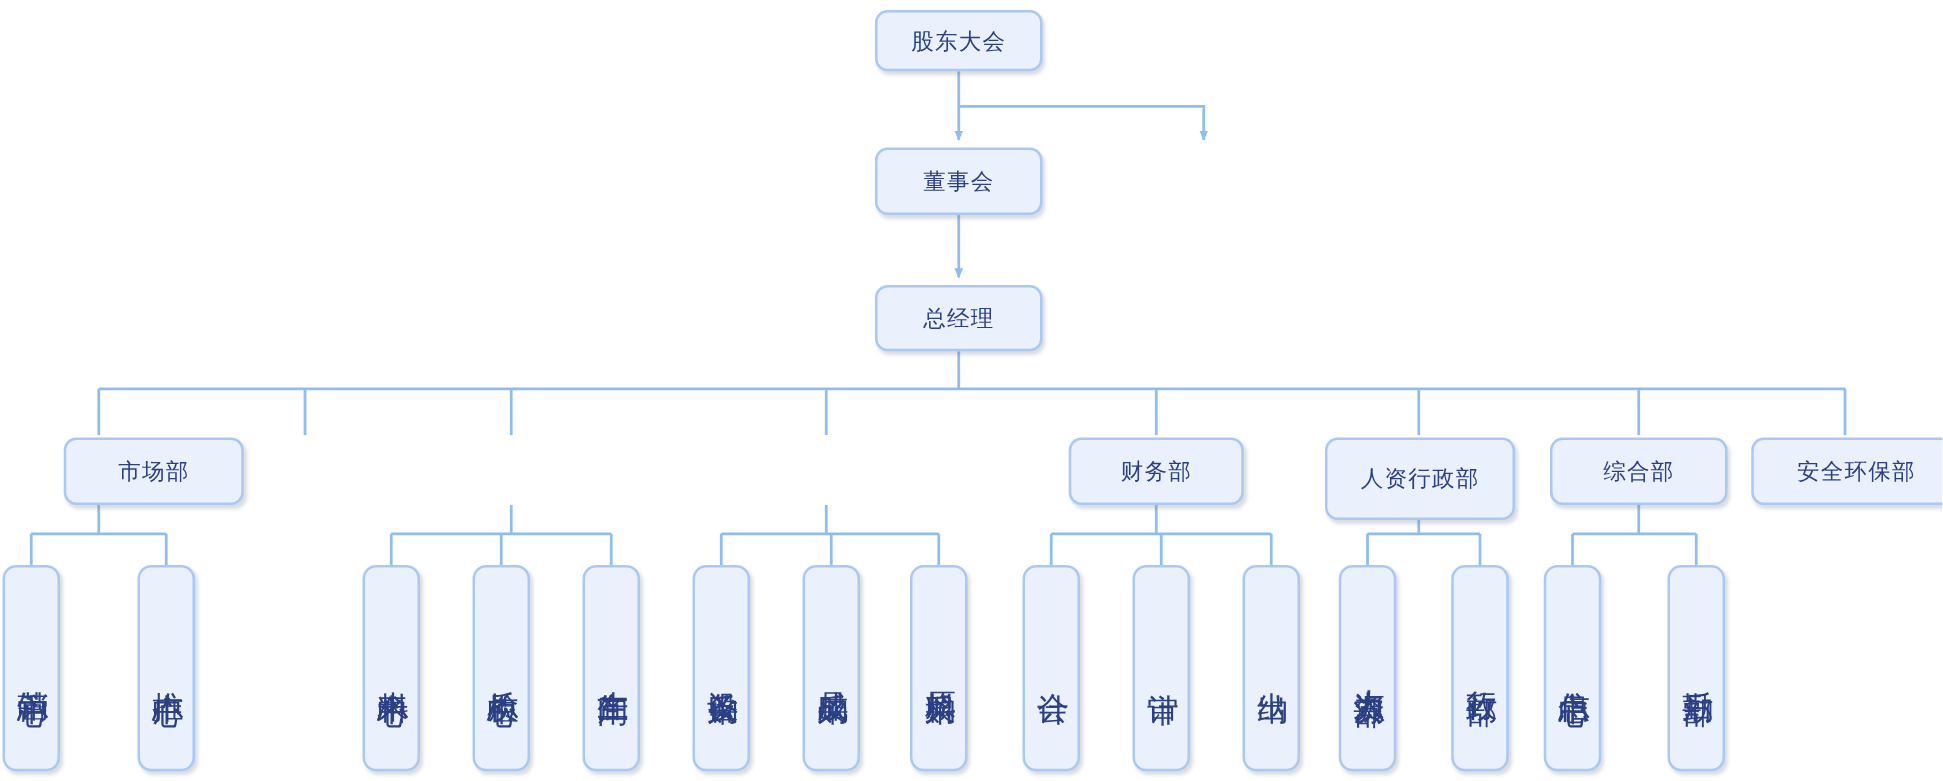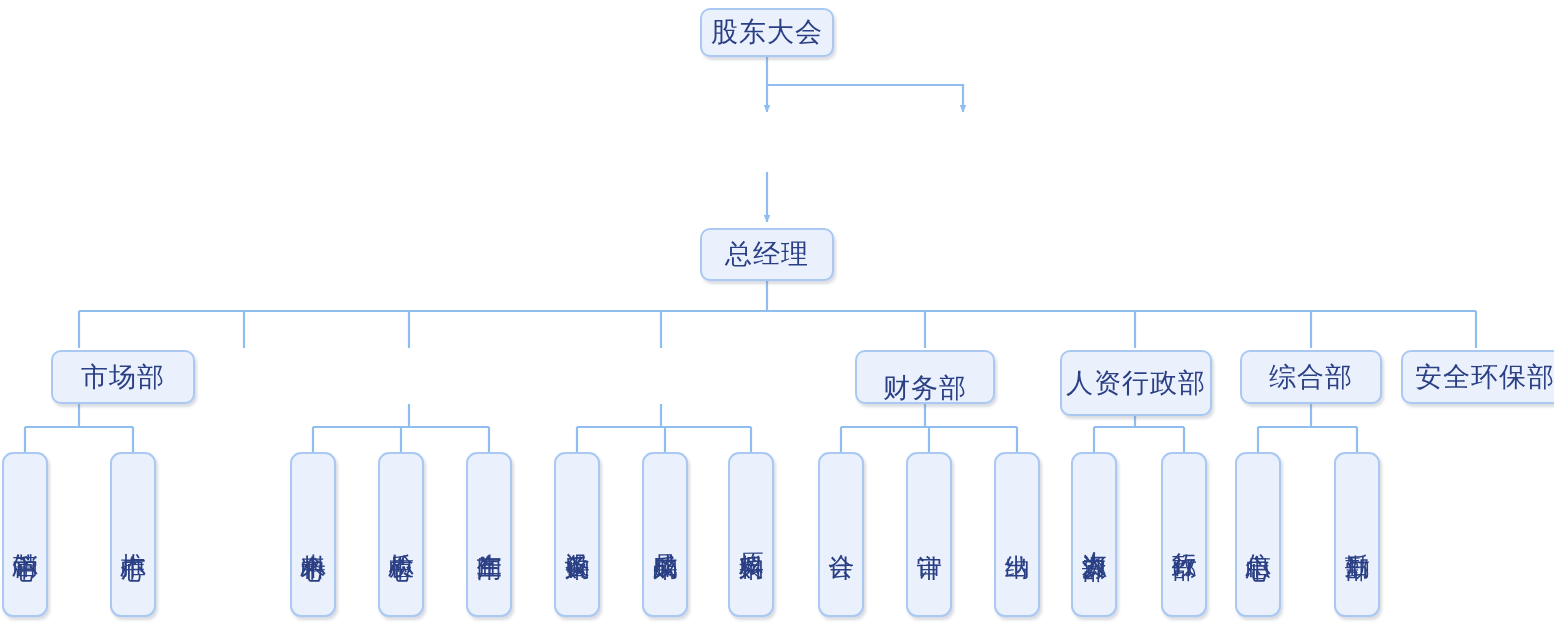--- a/index.html
+++ b/index.html
@@ -30,21 +30,21 @@
     border: 2px solid #a9c9f3;
     border-radius: 9px;
     color: #2b3f84;
     display: flex;
     align-items: center;
     justify-content: center;
     box-shadow: 2px 3px 3px rgba(120,130,150,0.28);
     z-index: 2;
   }
   .node.horiz {
-    font-size: 27px;
+    font-size: 18px;
     letter-spacing: 1px;
     line-height: 1;
     white-space: nowrap;
     border-radius: 10px;
   }
   .node.vert {
     border-radius: 11px;
     padding: 12px 0;
     align-items: stretch;
     justify-content: center;
@@ -129,29 +129,32 @@
       <path d="M1258,427 L1357,427"></path>
       <path d="M1258,427 L1258,452"></path>
       <path d="M1357,427 L1357,452"></path>
     </g>
   </svg>
 
   <div class="node horiz" style="left:700px; top:8px; width:134px; height:49px;">
     <span>股东大会</span>
   </div>
 
+  <div class="node horiz" style="left:700px; top:118px; width:134px; height:54px;">
+    <span>董事会</span>
+  </div>
 
   <div class="node horiz" style="left:700px; top:228px; width:134px; height:53px;">
     <span>总经理</span>
   </div>
 
   <div class="node horiz" style="left:7px; top:350px; width:144px; height:54px;margin-left:44px;">
     <span>市场部</span>
   </div>
-  <div class="node horiz" style="left:855px; top:350px; width:140px; height:54px;align-items:flex-end;">
+  <div class="node horiz" style="left:855px; top:350px; width:140px; height:54px;">
     <span>财务部</span>
   </div>
   <div class="node horiz" style="left:1060px; top:350px; width:152px; height:66px;">
     <span>人资行政部</span>
   </div>
   <div class="node horiz" style="left:1240px; top:350px; width:142px; height:54px;">
     <span>综合部</span>
   </div>
   <div class="node horiz" style="left:1401px; top:350px; width:168px; height:54px;">
     <span>安全环保部</span>

